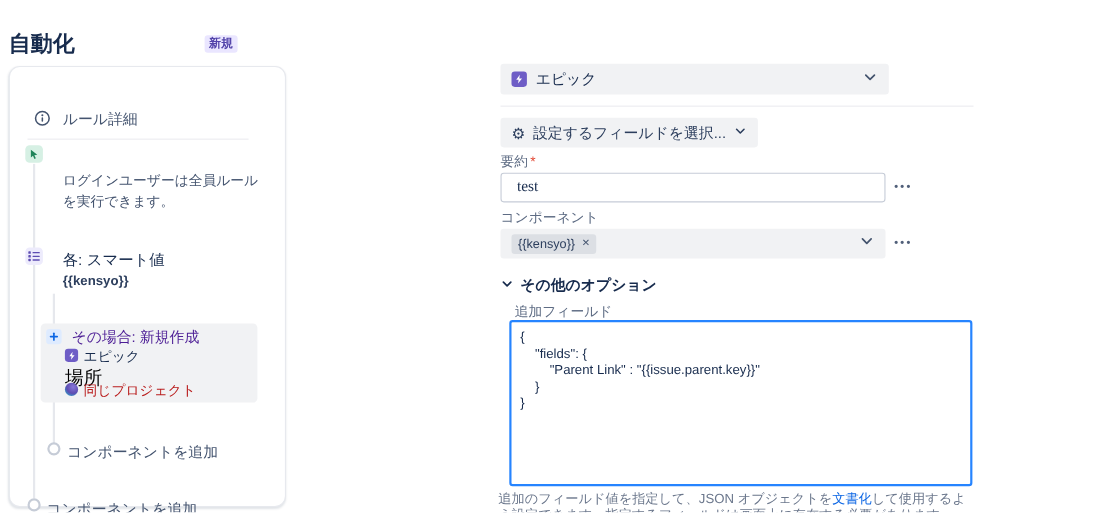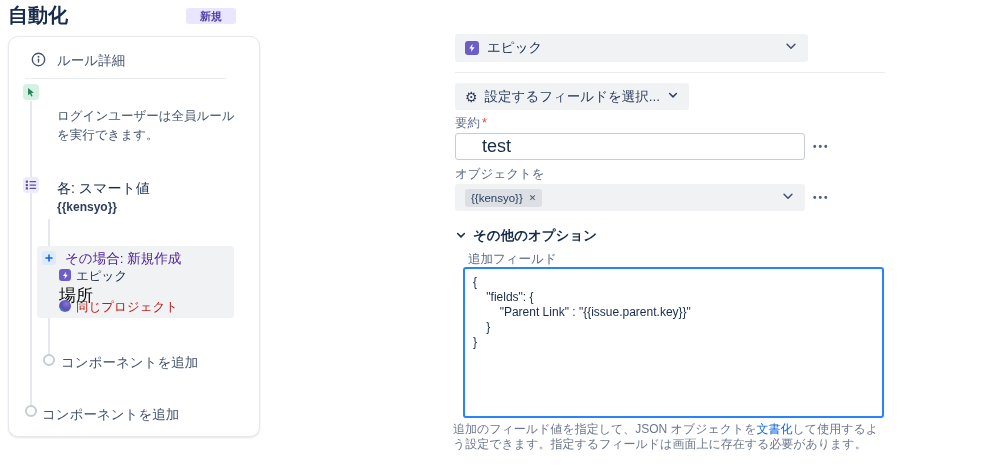--- a/index.html
+++ b/index.html
@@ -1,26 +1,26 @@
 <!DOCTYPE html>
 <html><head>
 <meta charset="utf-8">
 <style>
   * { margin:0; padding:0; box-sizing:border-box; }
   html,body { background:#fff; }
   .page {
     position:relative; width:999px; height:466px; overflow:hidden;
     font-family:"Liberation Sans","DejaVu Sans",sans-serif; color:#172B4D; background:#fff;
   }
-  .abs { position:absolute; }
+  .abs { position:absolute;margin-top:24px; }
 
   
   .page-title { left:8px; top:2px; font-size:20px; font-weight:700; color:#172B4D; }
   .new-badge { left:186px; top:8px; background:#EAE6FF; color:#5243AA; font-size:11px;
-    font-weight:700; padding:2px 14px; border-radius:3px; line-height:1.1; }
+    font-weight:700; padding:2px 4px; border-radius:3px; line-height:1.1; }
 
   
   .rule-panel { left:8px; top:36px; width:252px; height:401px; background:#fff;
     border:1px solid #E7E9EE; border-radius:10px;
     box-shadow:0 1px 2px rgba(9,30,66,.12); }
   .rp-row-label { font-size:13.5px; color:#44546F; }
   .rule-details-label { left:48px; top:15px; }
   .info-icon { left:22px; top:15px; width:15px; height:15px; }
   .panel-divider { left:16px; top:41px; width:201px; height:1px; background:#EBECF0; }
 
@@ -62,22 +62,22 @@
 
   .choose-fields-btn { left:455px; top:83px; height:27px; background:#F1F2F4; border-radius:3px;
     display:flex; align-items:center; padding:0 10px; gap:7px; cursor:pointer;
     font-size:13.5px; color:#2C3E5D; }
   .gear-glyph { font-size:14px; color:#2C3E5D; line-height:1; }
 
   .field-label { font-size:12.5px; color:#5E6C84; }
   .summary-label-row { left:455px; top:115px; }
   .required-mark { color:#E34935; margin-left:2px; }
   .summary-input { left:455px; top:133px; width:350px; height:27px; background:#fff;
-    border:1px solid #C6CCD7; border-radius:3px; font-size:18px; color:#172B4D;
-    padding:0 26px; font-family:Liberation Sans, sans-serif; }
+    border:1px solid #C6CCD7; border-radius:3px; font-size:14px; color:#172B4D;
+    padding:0 14px; font-family:Liberation Serif, serif; }
   .dots-btn { color:#505F79; font-size:10px; font-weight:700; letter-spacing:2px; cursor:pointer; }
   .dots-1 { left:813px; top:141px; }
   .components-label-row { left:455px; top:166px; }
   .components-select { left:455px; top:184px; width:350px; height:27px; background:#F1F2F4;
     border-radius:3px; display:flex; align-items:center; padding:0 10px; cursor:pointer; }
   .tag { background:#DCDFE4; border-radius:3px; padding:3px 6px; font-size:11.5px; color:#2C3E5D;
     display:flex; align-items:center; gap:6px; }
   .tag-remove { font-size:9px; font-weight:700; color:#44546F; cursor:pointer; }
   .dots-2 { left:813px; top:192px; }
   .select-spacer { flex:1; }
@@ -185,21 +185,21 @@
         </svg>
     </span>
   </div>
 
   <div class="abs field-label summary-label-row">
     <span>要約</span><span class="required-mark">*</span>
   </div>
   <input class="abs summary-input" value="test" style="">
   <span class="abs dots-btn dots-1">•••</span>
 
-  <div class="abs field-label components-label-row">オブジェクトを</div>
+  <div class="abs field-label components-label-row">コンポーネント</div>
   <div class="abs components-select">
     <span class="tag">
       <span>{{kensyo}}</span>
       <span class="tag-remove">✕</span>
     </span>
     <span class="select-spacer"></span>
     <span>
       <svg viewBox="0 0 16 16" width="14" height="14">
           <path d="M3.5 6 L8 10.5 L12.5 6" fill="none" stroke="#44546E" stroke-width="1.8" stroke-linecap="round" stroke-linejoin="round"></path>
         </svg>

